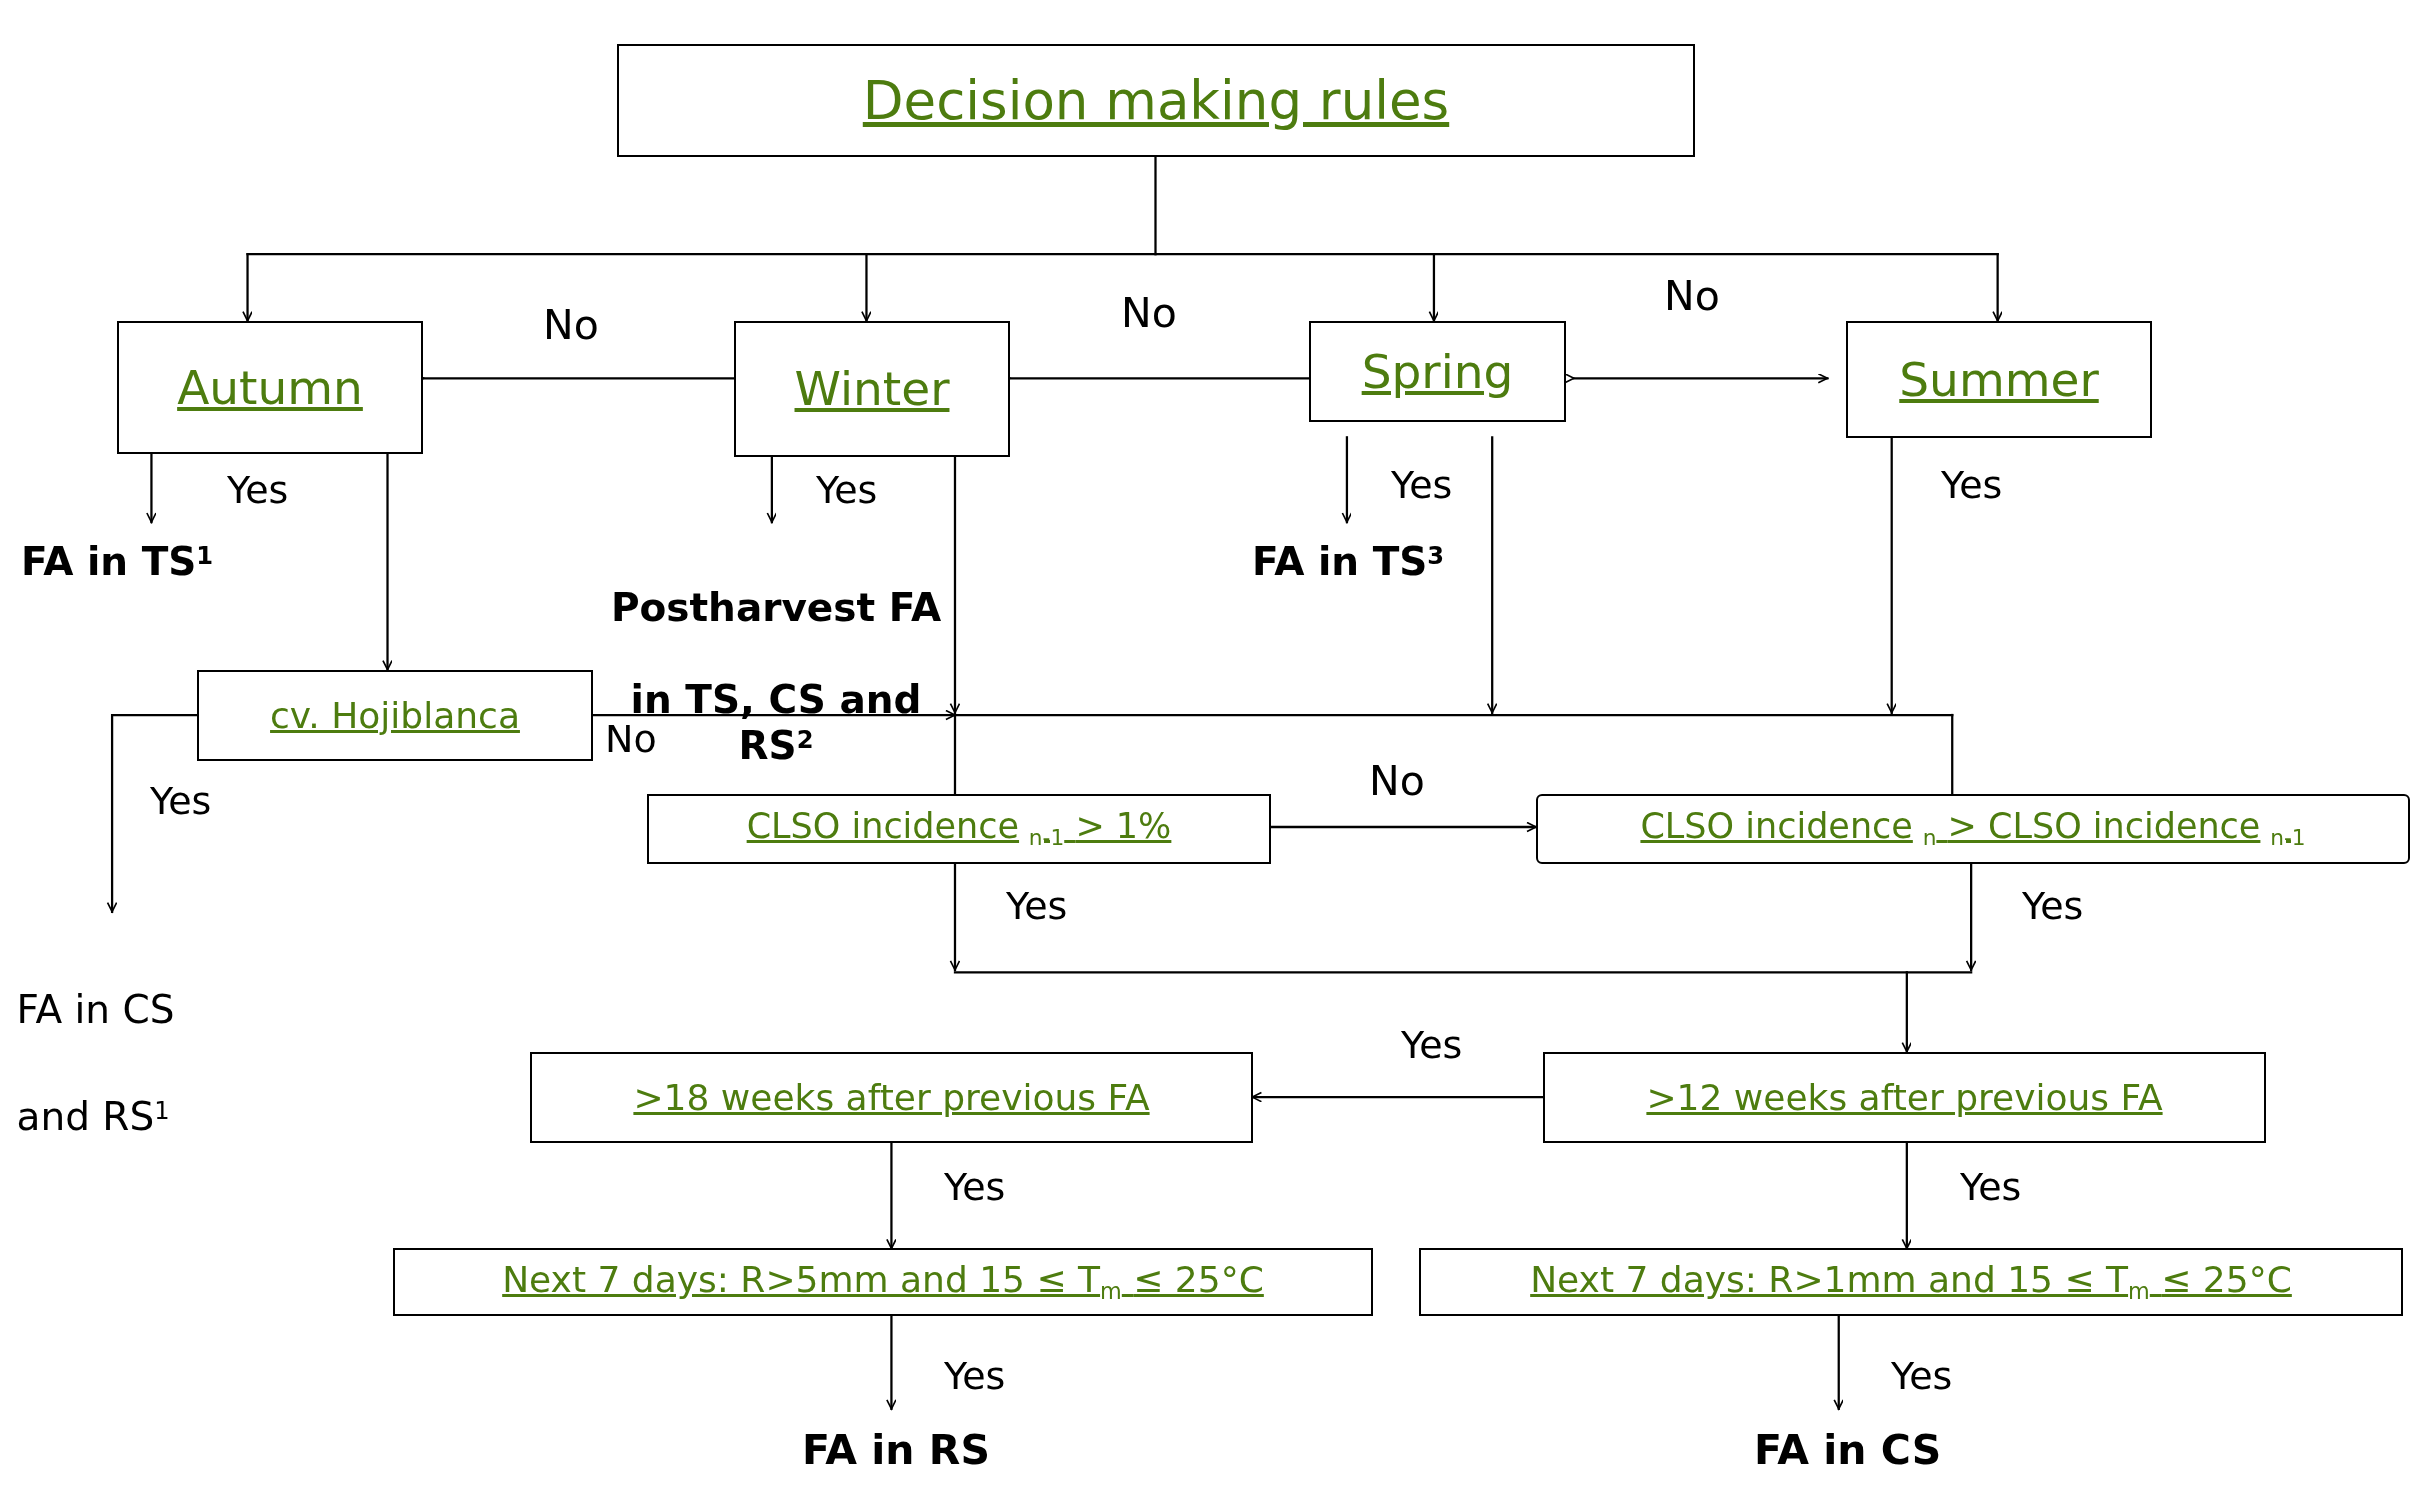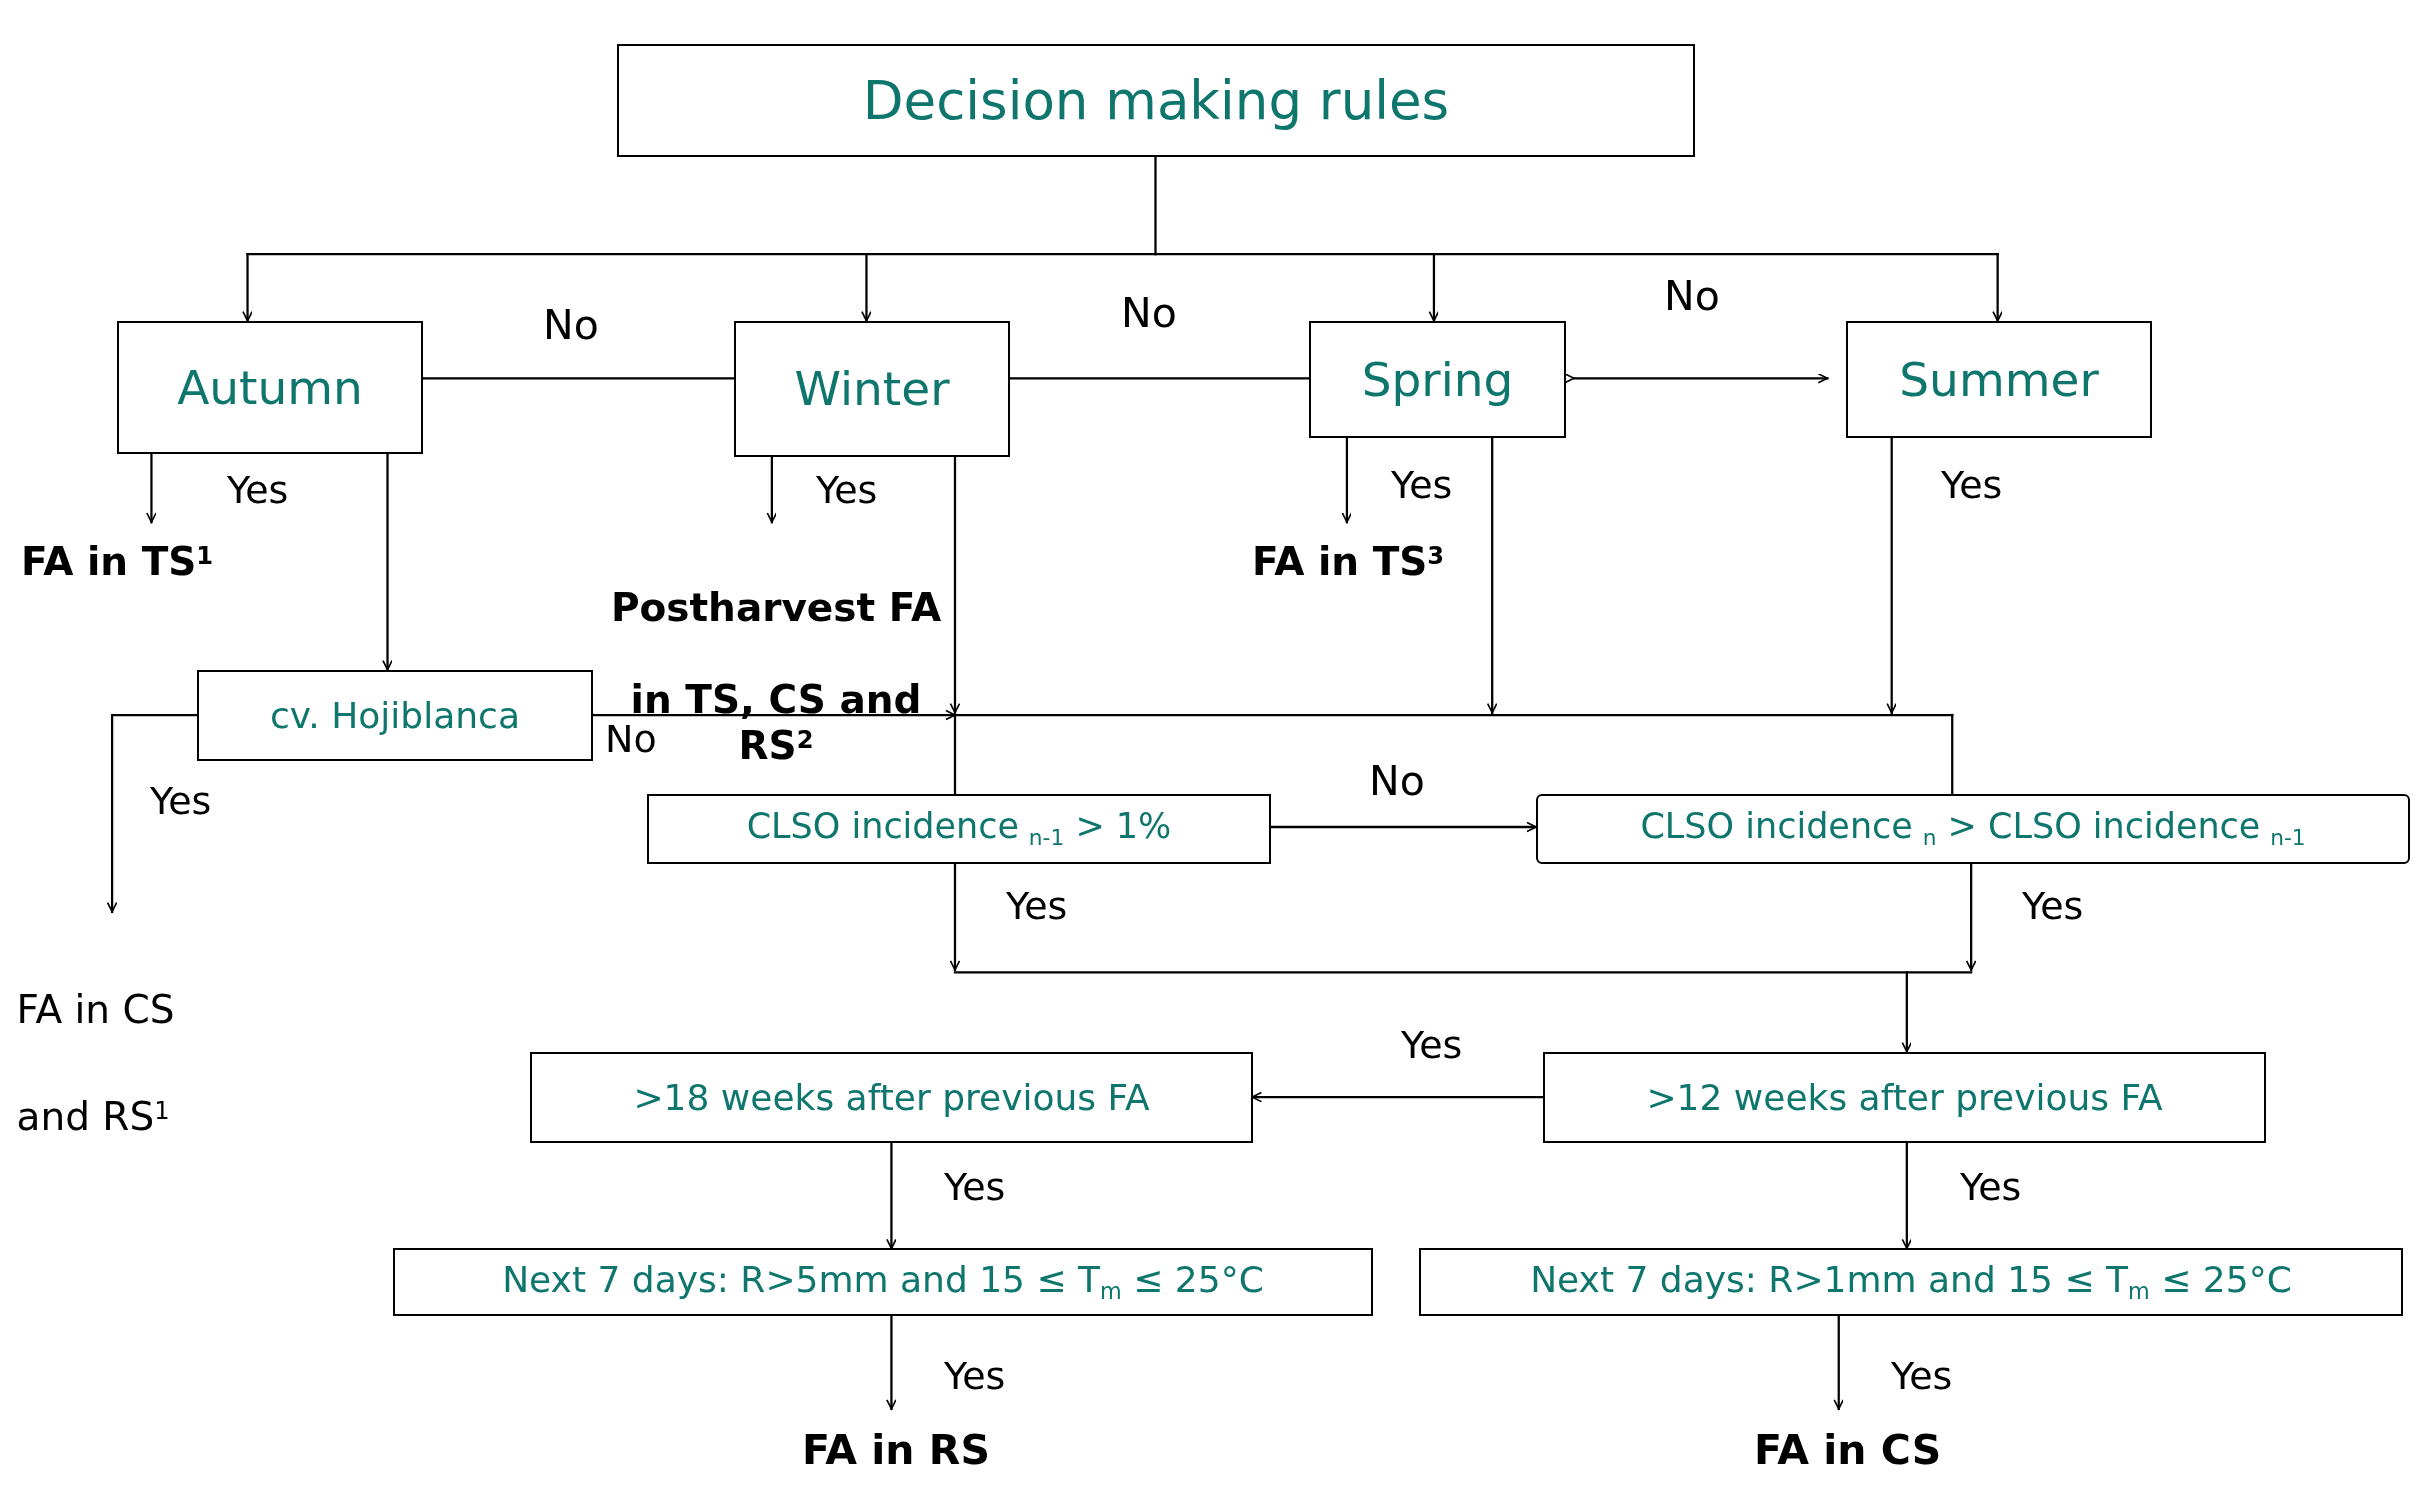--- a/index.html
+++ b/index.html
@@ -10,22 +10,23 @@
   }
   #stage{position:absolute;left:0;top:0;width:2426px;height:1511px;}
   svg.wires{position:absolute;left:0;top:0;width:2426px;height:1511px;overflow:visible;}
   .node{
     position:absolute;
     border:2.3px solid #000;
     background:#fff;
     box-sizing:border-box;
     display:flex;align-items:center;justify-content:center;
     text-align:center;
-    color:#0f766e;
+    color:#4d7c0f;
     white-space:nowrap;
+    text-decoration:underline;
   }
   .node .lbl{display:block;line-height:1.05;}
   .free{
     position:absolute;color:#000;white-space:pre-line;line-height:1.18;
   }
   .free.bold{font-weight:bold;}
   sub{font-size:0.62em;vertical-align:-0.32em;}
   sup{font-size:0.62em;vertical-align:0.46em;}
   .sp{display:inline-block;width:.28em;}
 </style>
@@ -101,21 +102,21 @@
   </div>
 
   <div class="node" style="left:117px;top:321px;width:306px;height:133px;font-size:47px;">
     <span class="lbl">Autumn</span>
   </div>
 
   <div class="node" style="left:734px;top:321px;width:276px;height:136px;font-size:47px;">
     <span class="lbl">Winter</span>
   </div>
 
-  <div class="node" style="left:1309px;top:321px;width:257px;height:117px;font-size:47px;">
+  <div class="node" style="left:1309px;top:321px;width:257px;height:101px;font-size:47px;">
     <span class="lbl">Spring</span>
   </div>
 
   <div class="node" style="left:197px;top:670px;width:396px;height:91px;font-size:36px;">
     <span class="lbl">cv. Hojiblanca</span>
   </div>
 
   <div class="node" style="left:1846px;top:321px;width:306px;height:117px;font-size:47px;">
     <span class="lbl">Summer</span>
   </div>

